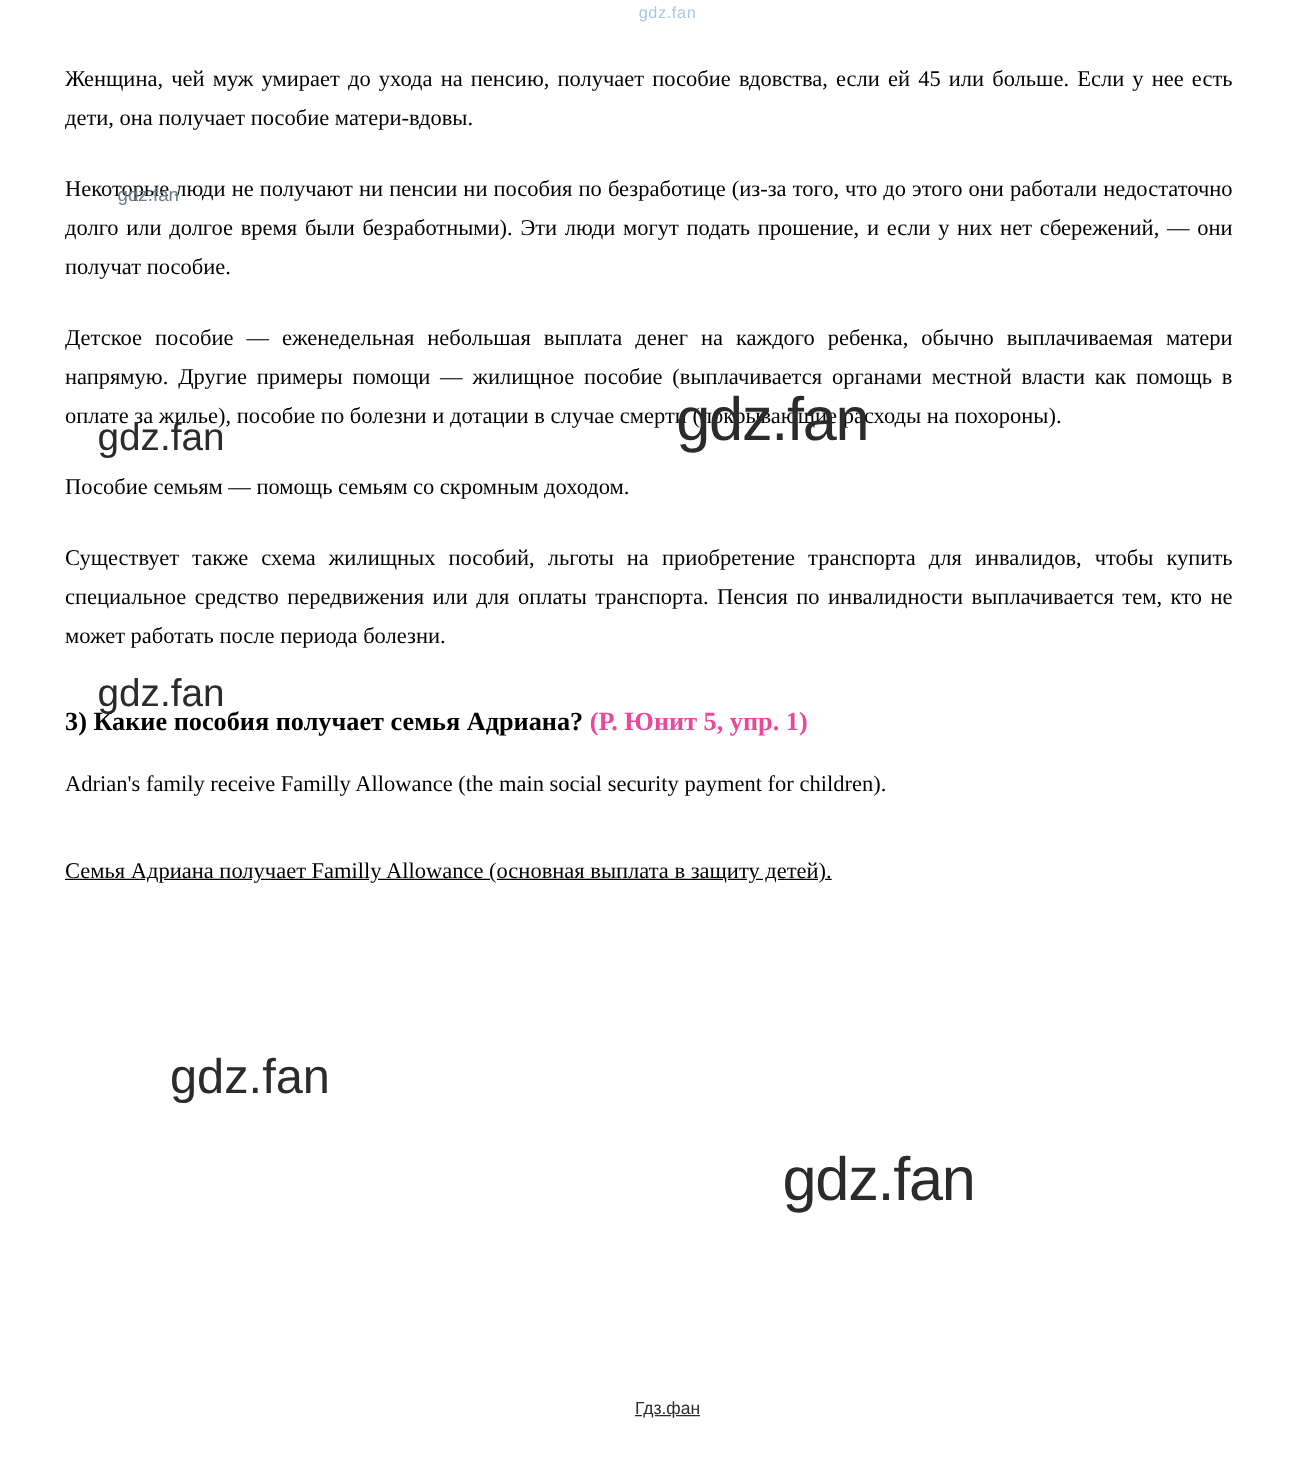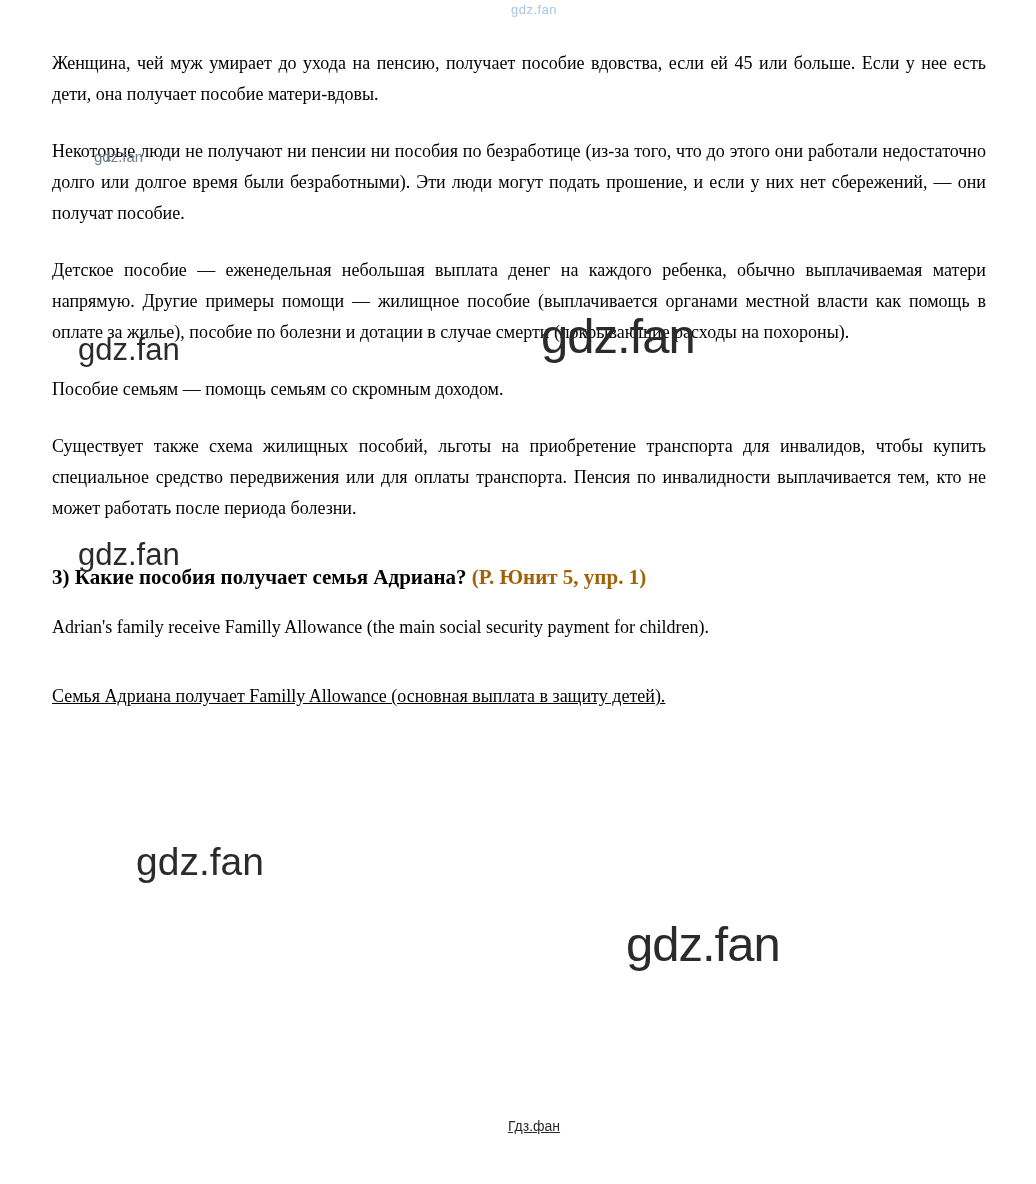--- a/index.html
+++ b/index.html
@@ -54,21 +54,21 @@
 
   .gap-small { height: 12px; }
 
   .q-heading {
     margin: 0 0 20px 0;
     font-size: 21px;
     line-height: 30px;
     font-weight: bold;
   }
   .q-heading .ref {
-    color: #a16207;
+    color: #ec4899;
     font-weight: bold;
   }
 
   .latin {
     font-family: "Liberation Serif", serif;
   }
 
   
   .wm {
     position: absolute;

